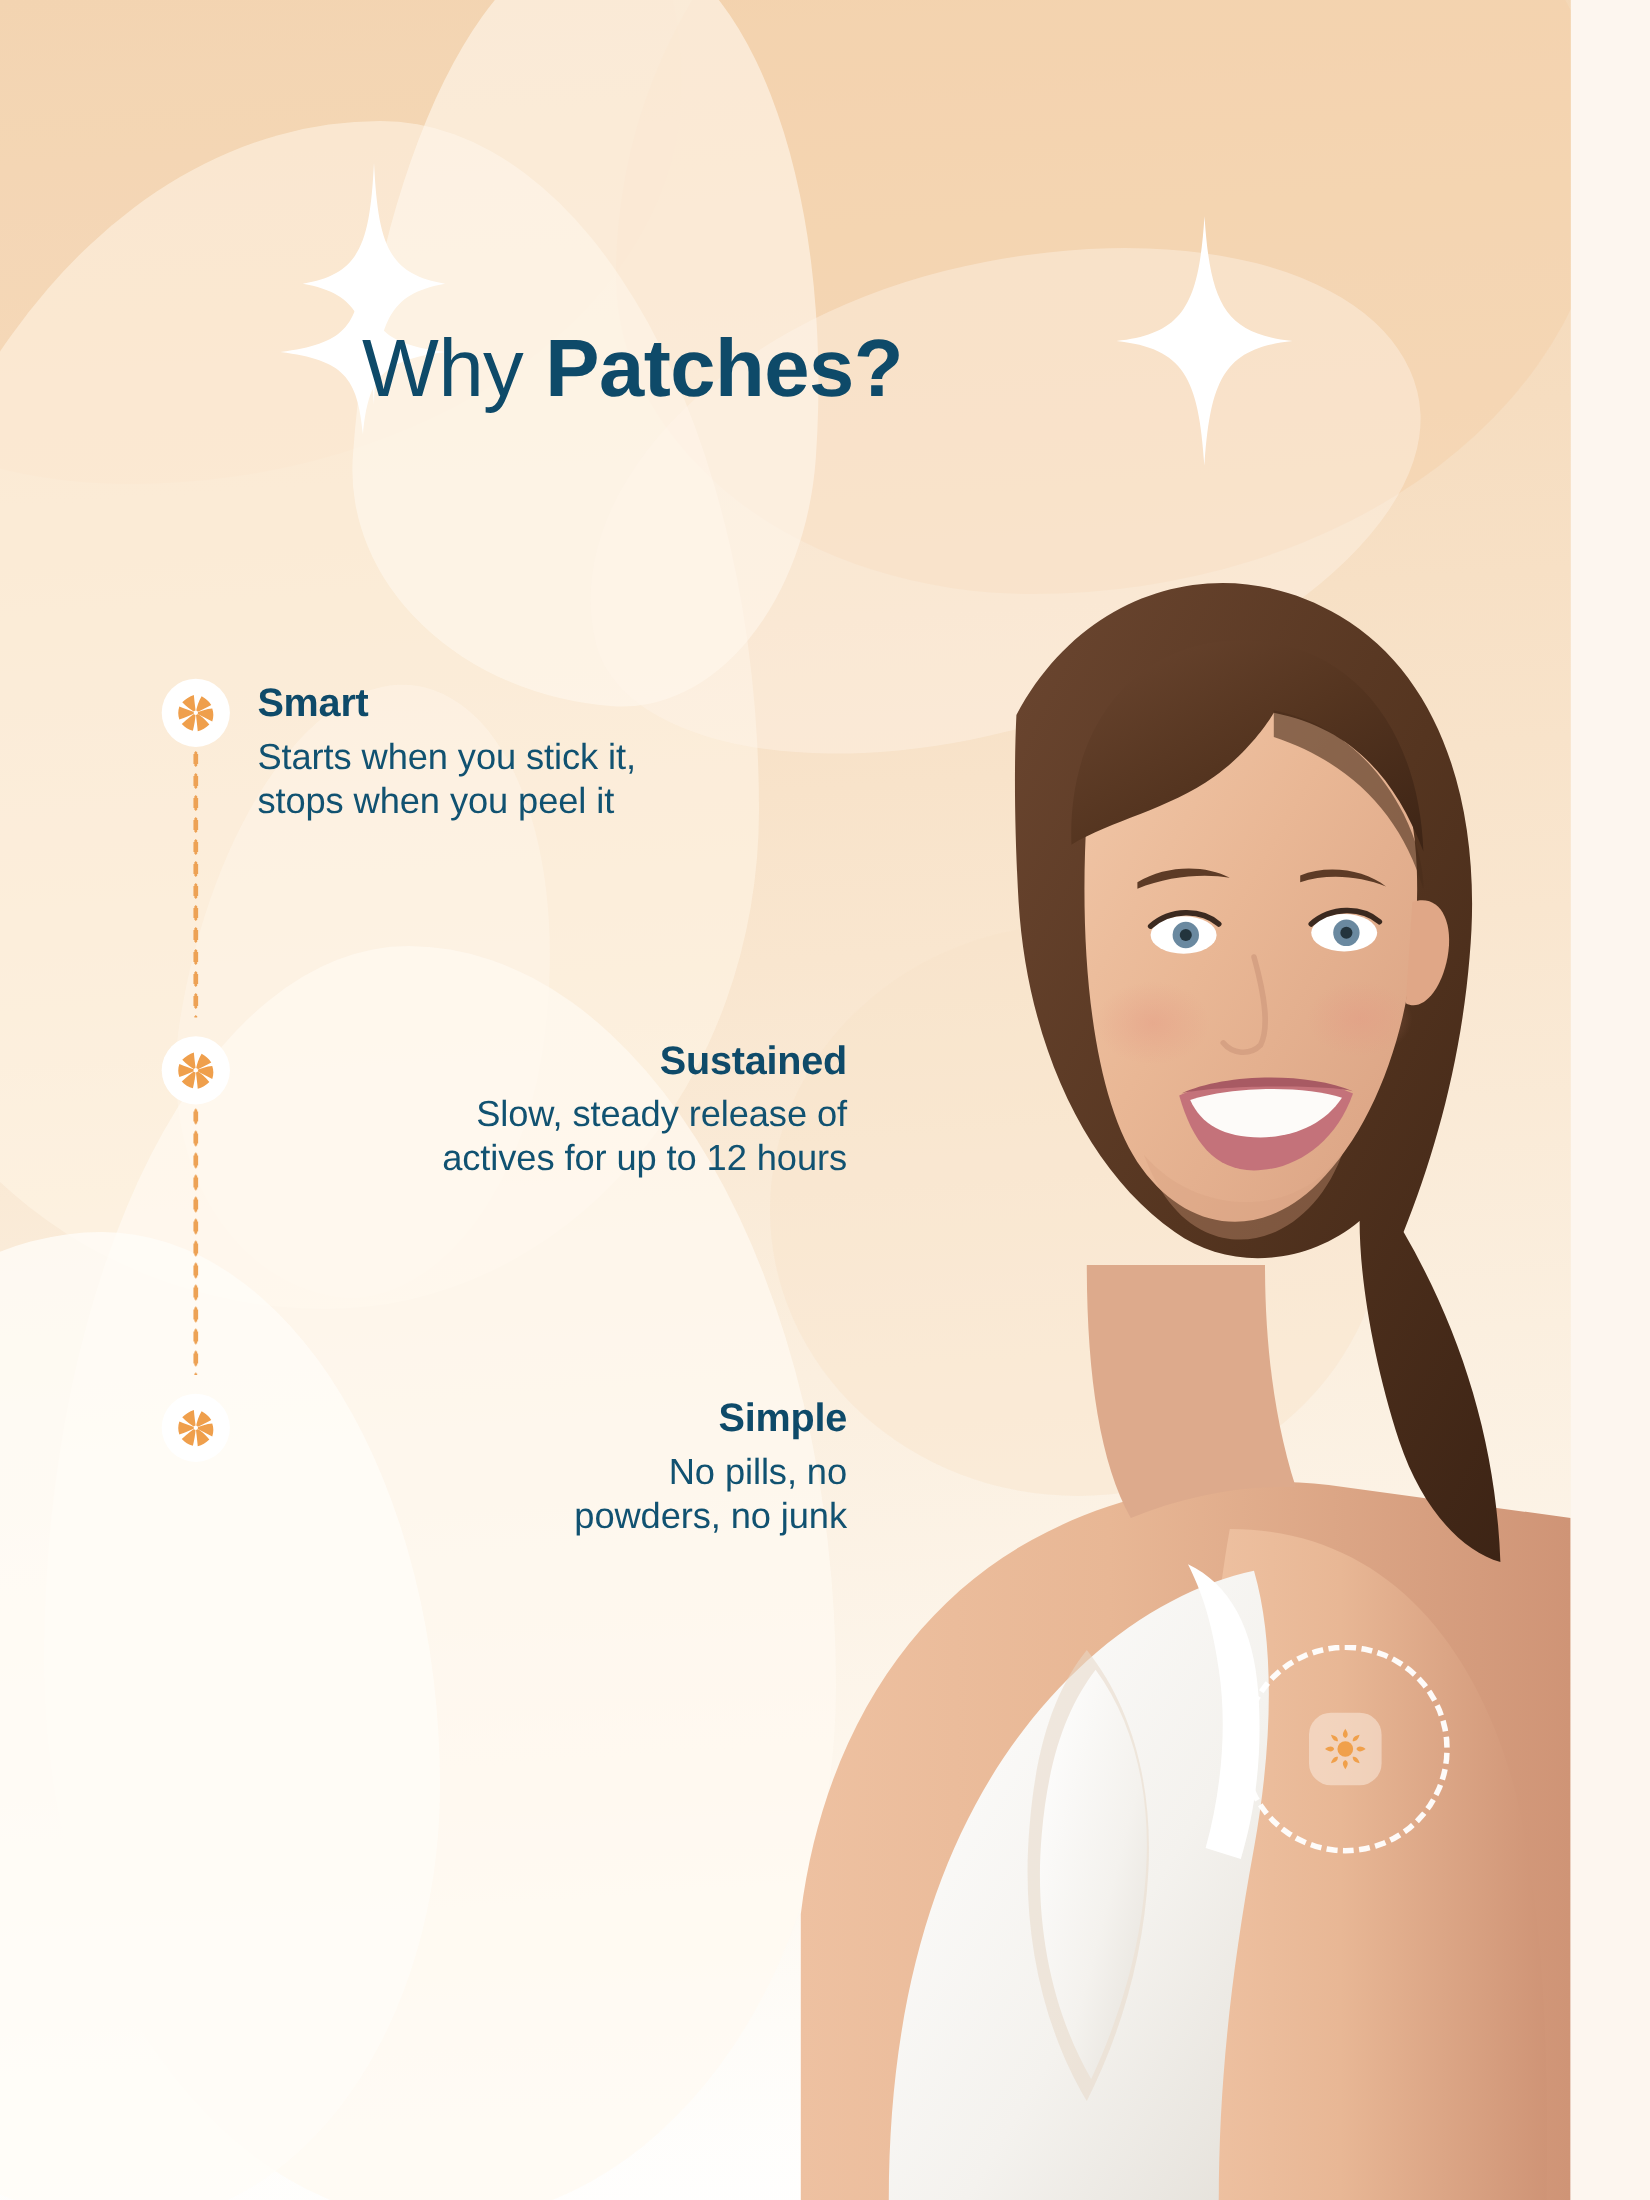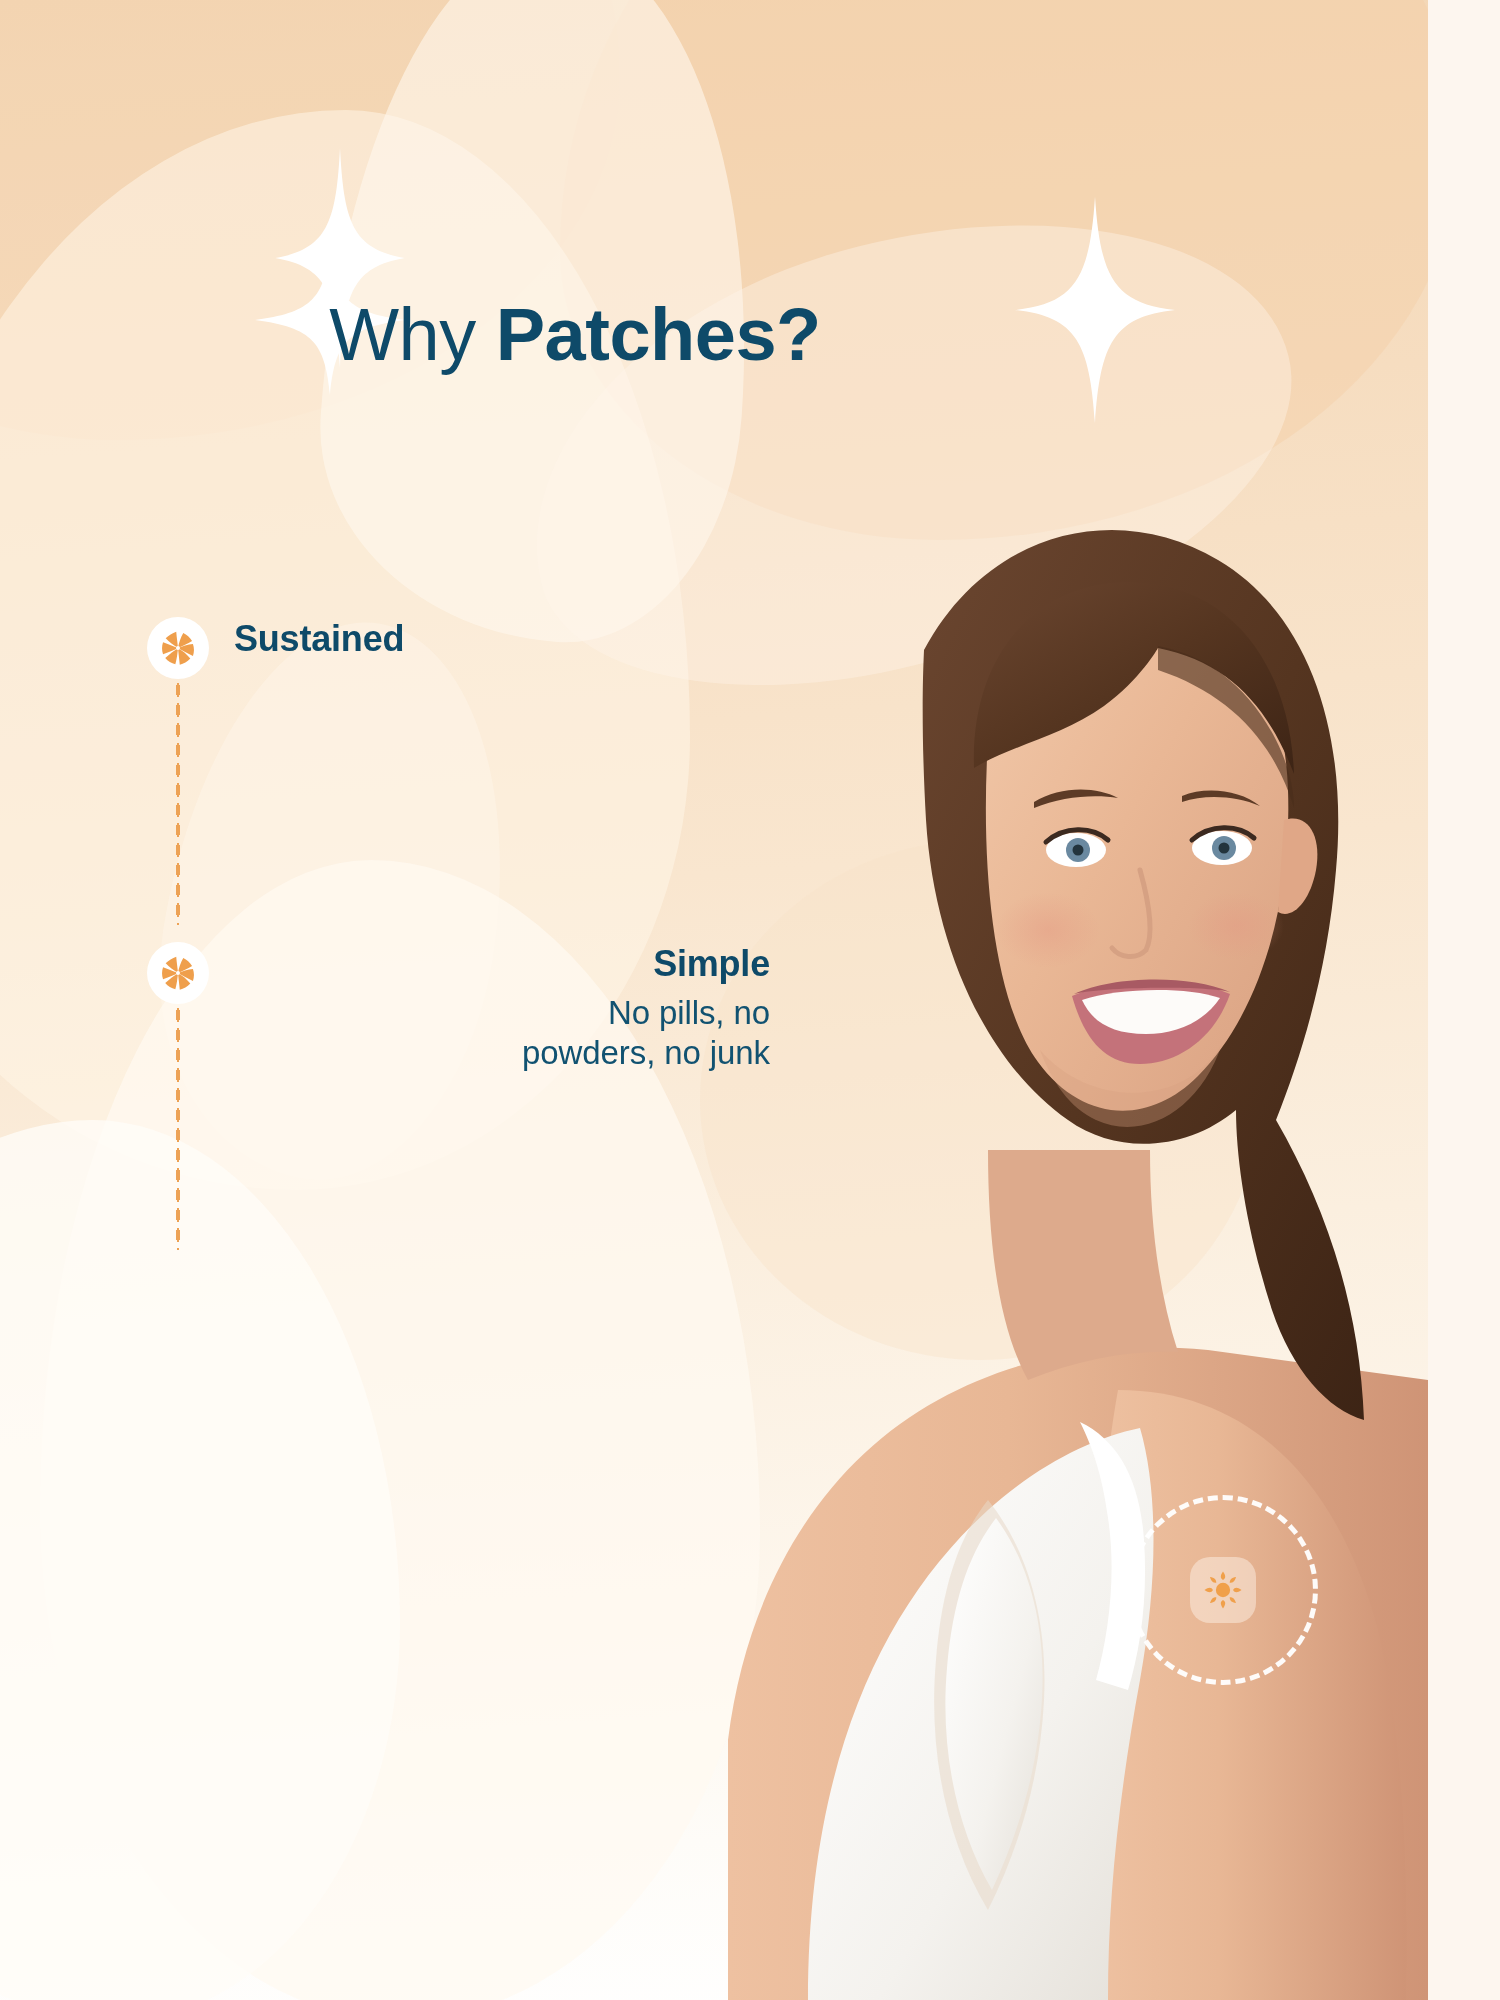--- a/index.html
+++ b/index.html
@@ -198,39 +198,60 @@
   </div>
 
   <h1 id="title">
     <span class="t-light">Why </span><span class="t-bold">Patches?</span>
   </h1>
 
   <div id="features">
 
     <div class="dots" id="dots1"></div>
     <div class="dots" id="dots2"></div>
-
 
     <div class="feature" style="height:325px;">
       <div class="f-icon">
         <svg viewBox="0 0 100 100" aria-hidden="true">
           <circle cx="50" cy="50" r="49" fill="#ffffff"></circle>
           <g fill="#ef9f4c">
             <path d="M50 50 C52 38 56 26 62 16 C70 20 77 26 82 34 C72 40 60 45 50 50 Z"></path>
             <path d="M50 50 C60 46 72 42 84 41 C87 50 87 59 84 68 C72 62 60 56 50 50 Z"></path>
             <path d="M50 50 C60 56 70 64 78 74 C71 81 63 86 54 88 C53 75 51 62 50 50 Z"></path>
             <path d="M50 50 C49 62 47 75 44 87 C35 85 27 80 21 73 C31 64 41 56 50 50 Z"></path>
             <path d="M50 50 C40 55 28 60 16 64 C13 55 13 46 16 37 C28 42 40 46 50 50 Z"></path>
             <path d="M50 50 C40 44 30 37 22 28 C29 21 37 16 46 13 C47 26 49 38 50 50 Z"></path>
           </g>
           <circle cx="50" cy="50" r="4.5" fill="#ffffff"></circle>
         </svg>
       </div>
       <div class="f-text">
+        <div class="f-title">Smart</div>
+        <div class="f-desc">Starts when you stick it,<br>stops when you peel it</div>
+      </div>
+    </div>
+
+    <div class="feature" style="height:325px;">
+      <div class="f-icon">
+        <svg viewBox="0 0 100 100" aria-hidden="true">
+          <circle cx="50" cy="50" r="49" fill="#ffffff"></circle>
+          <g fill="#ef9f4c">
+            <path d="M50 50 C52 38 56 26 62 16 C70 20 77 26 82 34 C72 40 60 45 50 50 Z"></path>
+            <path d="M50 50 C60 46 72 42 84 41 C87 50 87 59 84 68 C72 62 60 56 50 50 Z"></path>
+            <path d="M50 50 C60 56 70 64 78 74 C71 81 63 86 54 88 C53 75 51 62 50 50 Z"></path>
+            <path d="M50 50 C49 62 47 75 44 87 C35 85 27 80 21 73 C31 64 41 56 50 50 Z"></path>
+            <path d="M50 50 C40 55 28 60 16 64 C13 55 13 46 16 37 C28 42 40 46 50 50 Z"></path>
+            <path d="M50 50 C40 44 30 37 22 28 C29 21 37 16 46 13 C47 26 49 38 50 50 Z"></path>
+          </g>
+          <circle cx="50" cy="50" r="4.5" fill="#ffffff"></circle>
+        </svg>
+      </div>
+      <div class="f-text">
         <div class="f-title">Sustained</div>
+        <div class="f-desc">Slow, steady release of<br>actives for up to 12 hours</div>
       </div>
     </div>
 
     <div class="feature">
       <div class="f-icon">
         <svg viewBox="0 0 100 100" aria-hidden="true">
           <circle cx="50" cy="50" r="49" fill="#ffffff"></circle>
           <g fill="#ef9f4c">
             <path d="M50 50 C52 38 56 26 62 16 C70 20 77 26 82 34 C72 40 60 45 50 50 Z"></path>
             <path d="M50 50 C60 46 72 42 84 41 C87 50 87 59 84 68 C72 62 60 56 50 50 Z"></path>

